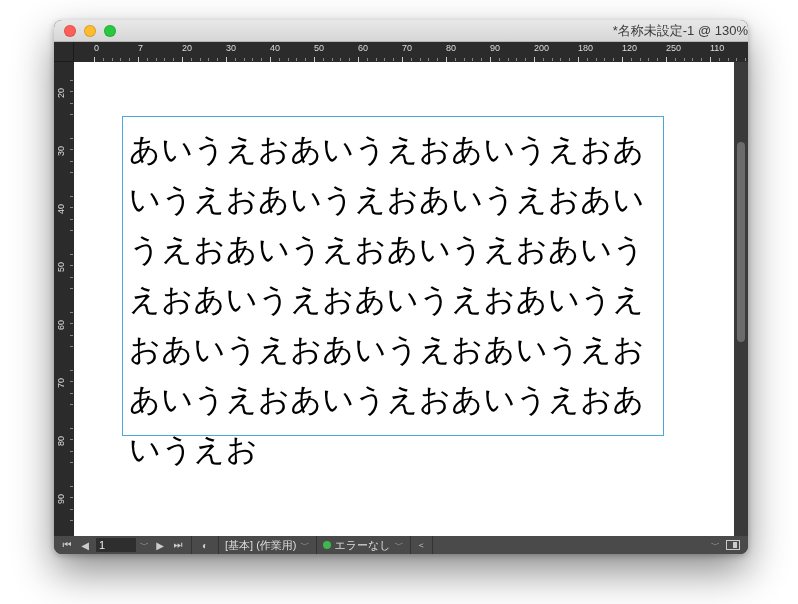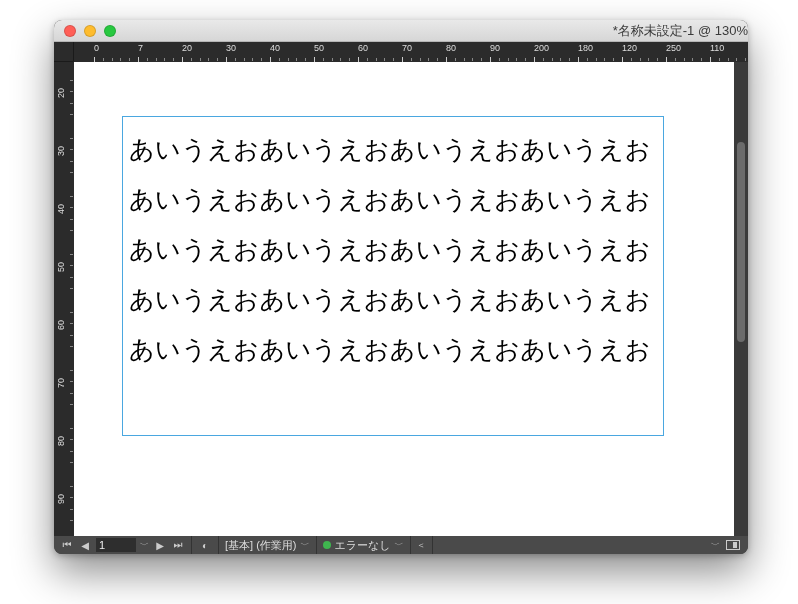--- a/index.html
+++ b/index.html
@@ -114,21 +114,21 @@
   }
   .text-frame {
     position: absolute;
     left: 48px; top: 54px;
     width: 542px; height: 320px;
     border: 1px solid #4aa7e0;
   }
   .text-frame .txt {
     padding: 8px 6px 0 6px;
     font-family: "Hiragino Mincho ProN","Yu Mincho","MS Mincho",serif;
-    font-size: 25px;
+    font-size: 31px;
     line-height: 50px;
     color: #000;
     letter-spacing: 0.5px;
     word-break: break-all;
   }
   
   .statusbar {
     position: absolute;
     left: 0; right: 0; bottom: 0; height: 18px;
     background: #4a4a4a;

